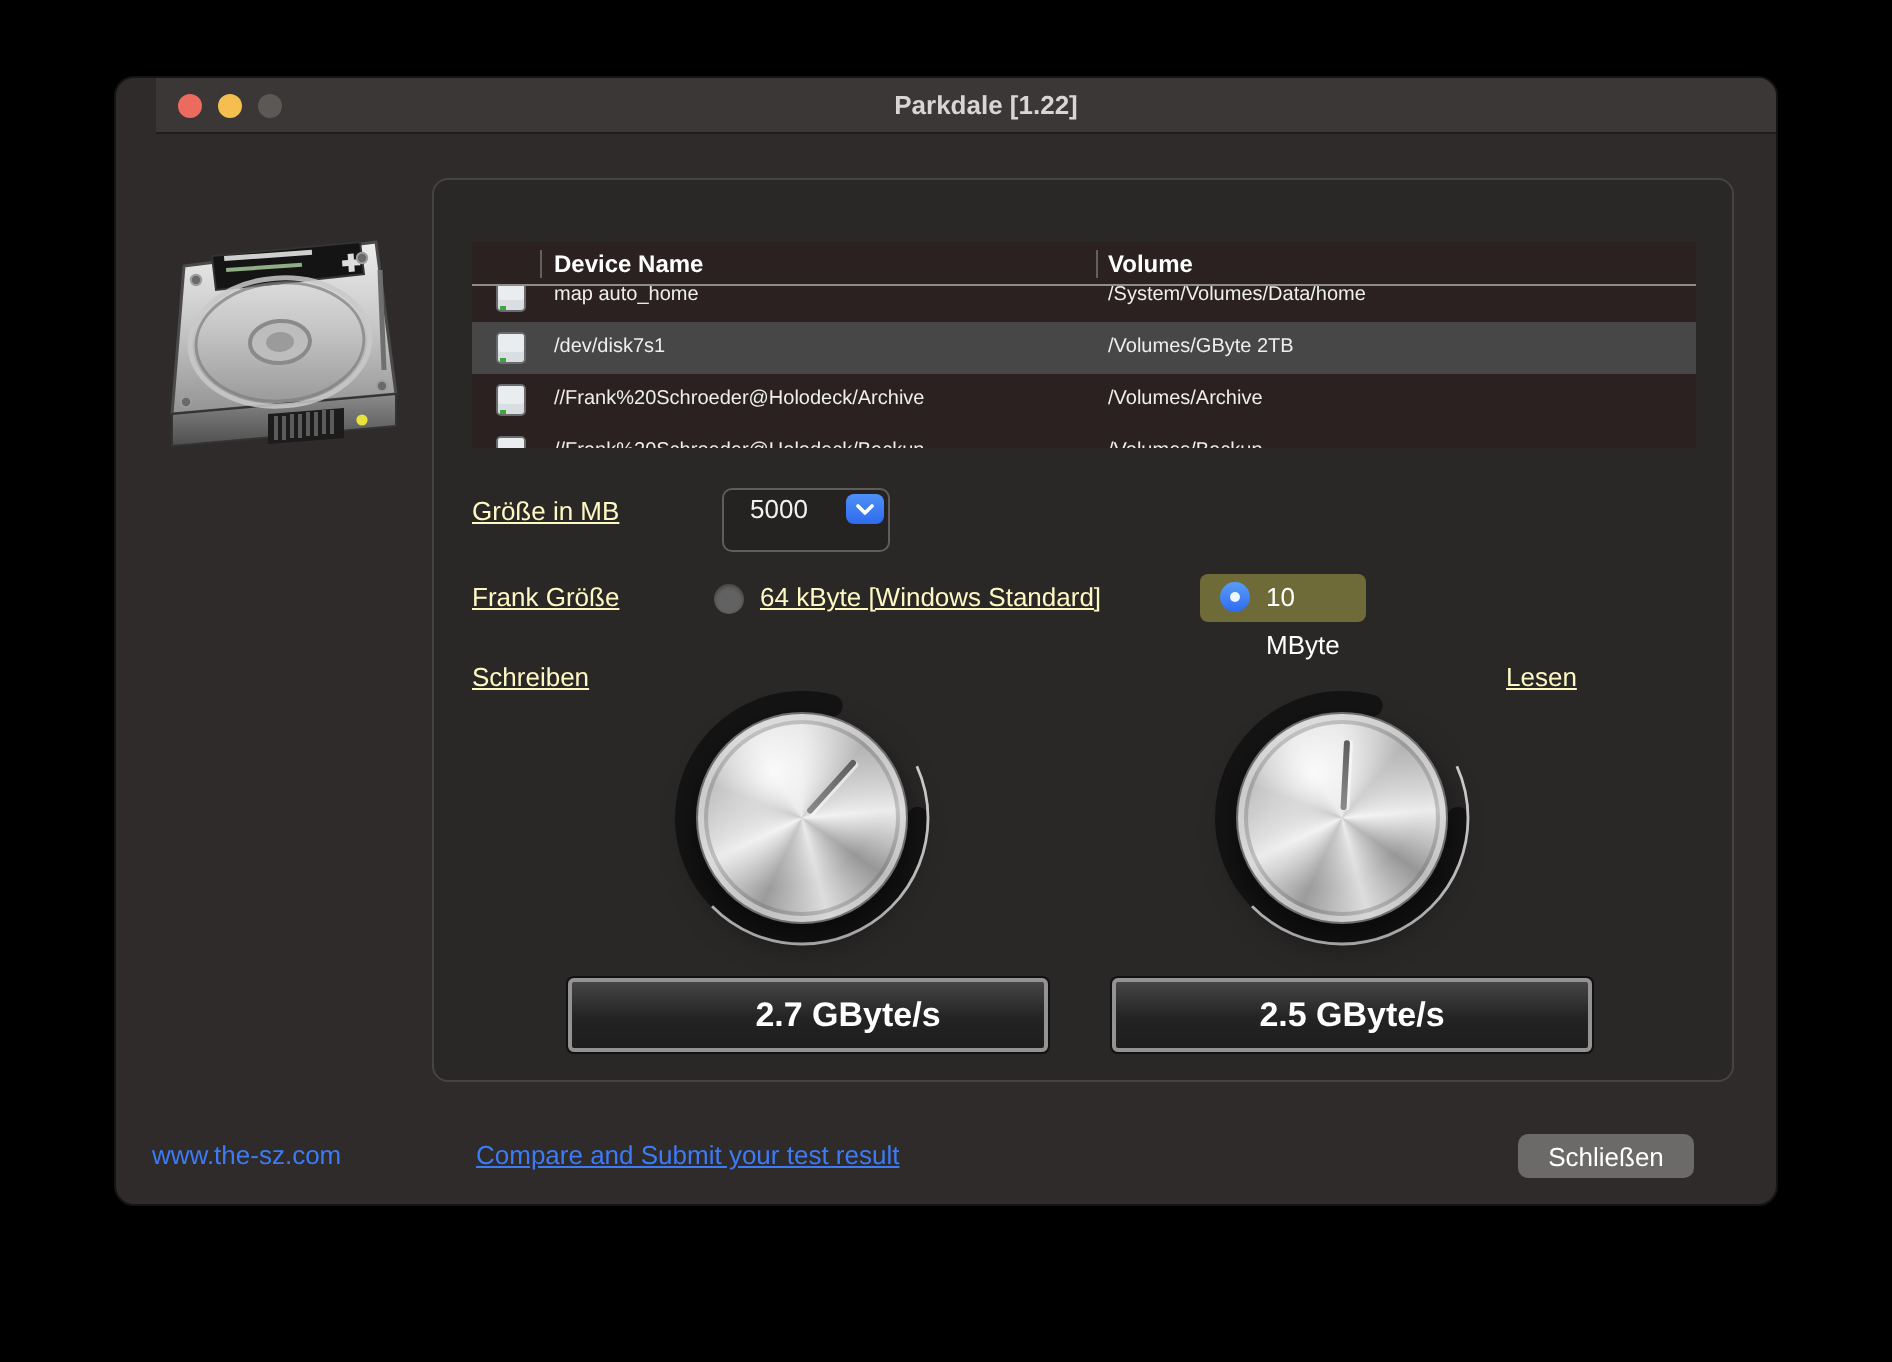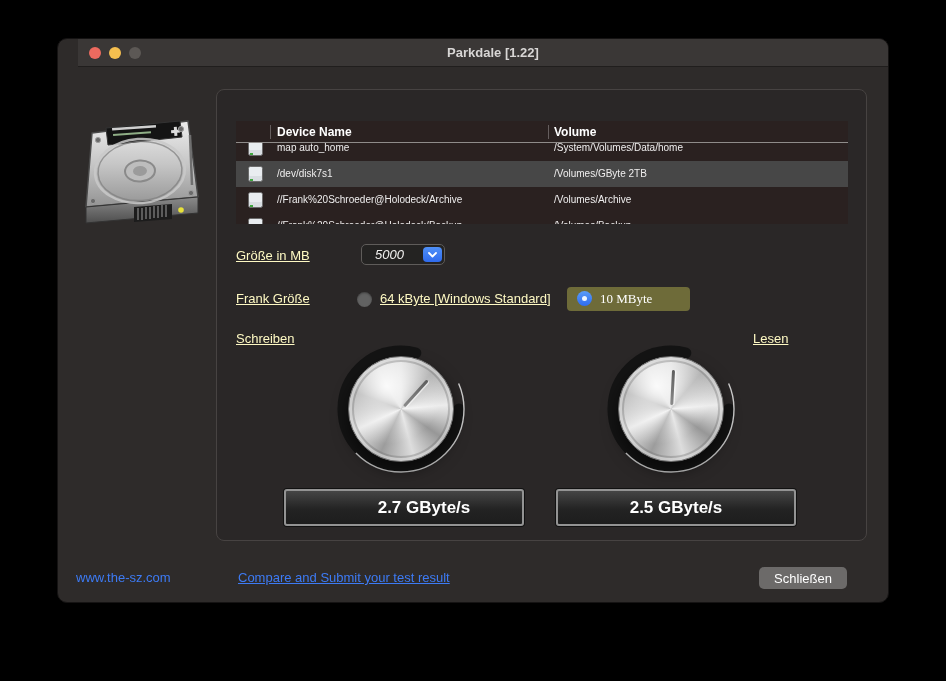--- a/index.html
+++ b/index.html
@@ -46,33 +46,33 @@
   .tbody { position:absolute; left:0; top:22px; width:100%; height:81px; overflow:hidden; }
   .trow { position:relative; height:26px; font-size:10px; color:#efeeee; }
   .trow:first-child { margin-top:-8px; }
   .trow.selected { background:#474747; }
   .trow .cell-device { position:absolute; left:41px; top:0; line-height:26px; white-space:nowrap; }
   .trow .cell-volume { position:absolute; left:318px; top:0; line-height:26px; white-space:nowrap; }
   .trow .disk-ic { position:absolute; left:12px; top:5px; }
 
   
   .lbl { position:absolute; font-size:13px; color:#fef9c3;text-decoration:underline; }
-  .combo { position:absolute; left:303px; top:205px; width:84px; height:21px;
-           background:#242322; border:1px solid #5f5c5a; border-radius:5px;font-style:italic; }
+  .combo { position:absolute; left:303px; top:205px; width:84px; height:32px;
+           background:#242322; border:1px solid #5f5c5a; border-radius:5px; }
   .combo .val { position:absolute; left:13px; top:0; line-height:19px; font-size:13px; color:#f2f1f0; }
   .combo .btn { position:absolute; right:2px; top:2px; width:19px; height:15px; border-radius:4px;
                 background:linear-gradient(#4f90f8,#2f6bee); display:flex; align-items:center; justify-content:center; }
 
   .radio { position:absolute; width:15px; height:15px; border-radius:50%; }
   .radio.off { background:#626262; box-shadow:inset 0 1px 2px rgba(0,0,0,.35); }
   .radio.on { background:linear-gradient(#5a9cf8,#2e6cf0); }
   .radio.on::after { content:""; position:absolute; left:5px; top:5px; width:5px; height:5px;
                      border-radius:50%; background:#eef5ff; }
-  .badge { position:absolute; left:509px; top:248px; width:123px; height:24px;
-           background:#6e6b39; border-radius:4px;font-family:Liberation Serif, serif; }
+  .badge { position:absolute; left:542px; top:248px; width:83px; height:24px;
+           background:#6e6b39; border-radius:4px; }
   .badge .radio { left:10px; top:4px; }
   .badge .blabel { position:absolute; left:33px; top:0; line-height:24px; font-size:13px; color:#fff; }
 
   
   .knob-assembly { position:absolute; width:136px; height:136px; }
   .knob-assembly.write { left:275px; top:302px; }
   .knob-assembly.read { left:545px; top:302px; }
   .ring { position:absolute; left:0; top:0; }
   .knob { position:absolute; left:15px; top:15px; width:106px; height:106px; border-radius:50%;
           background:

